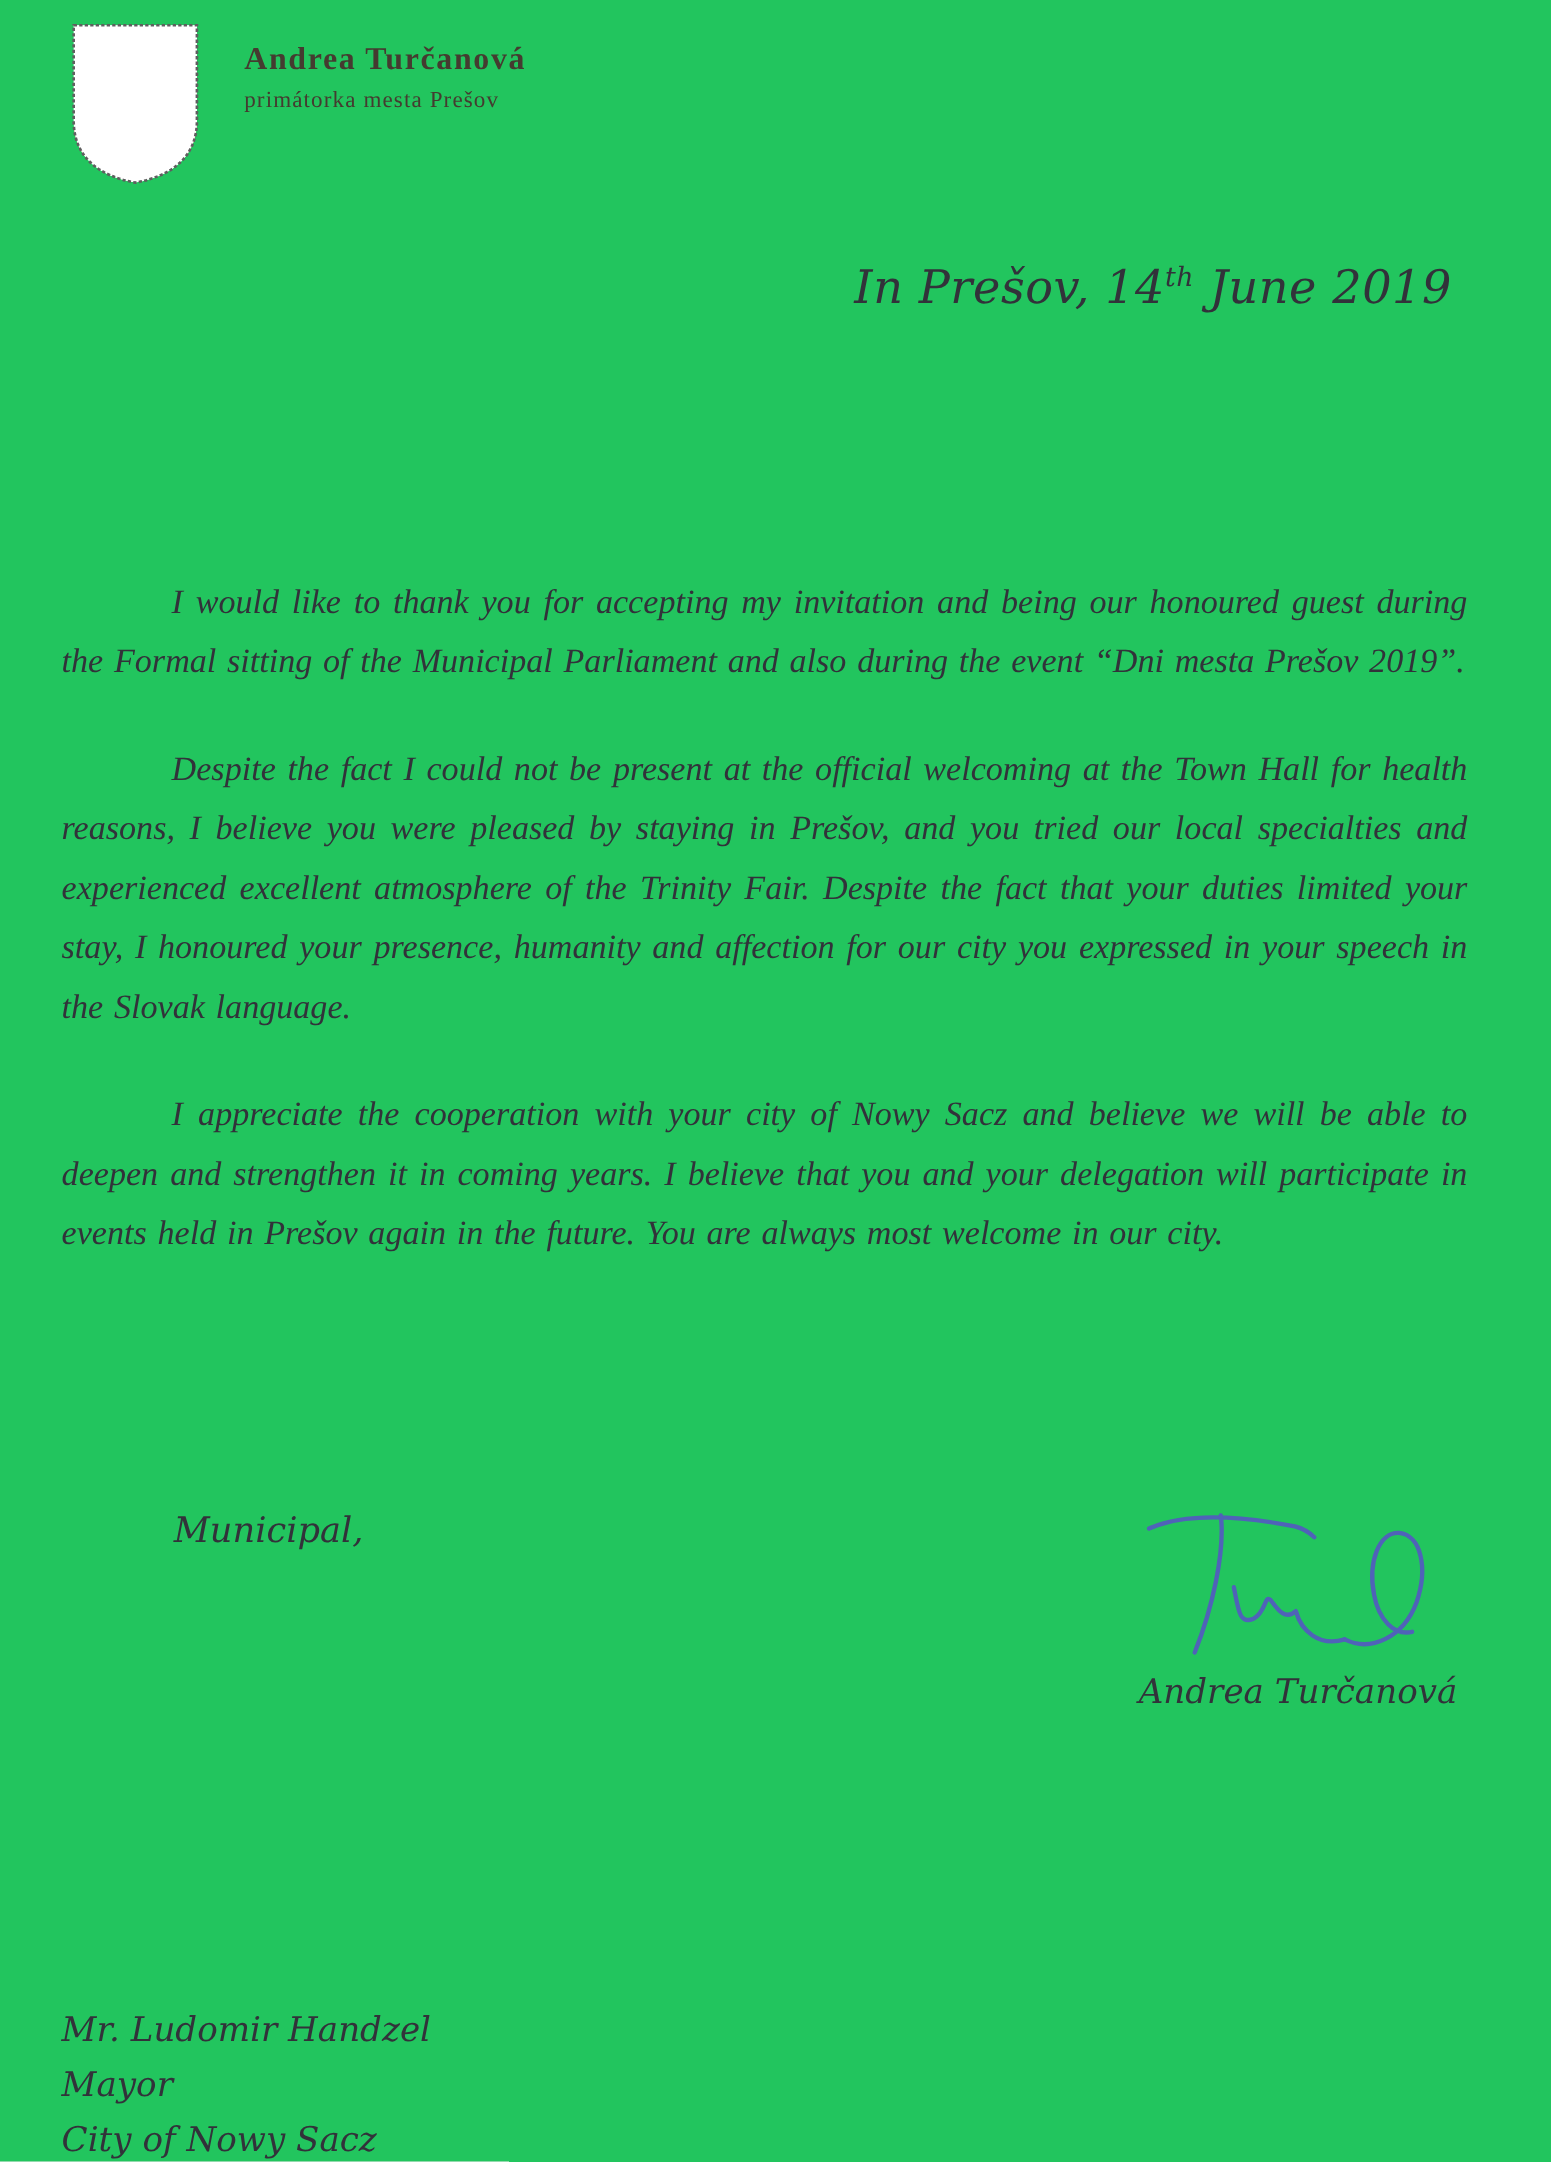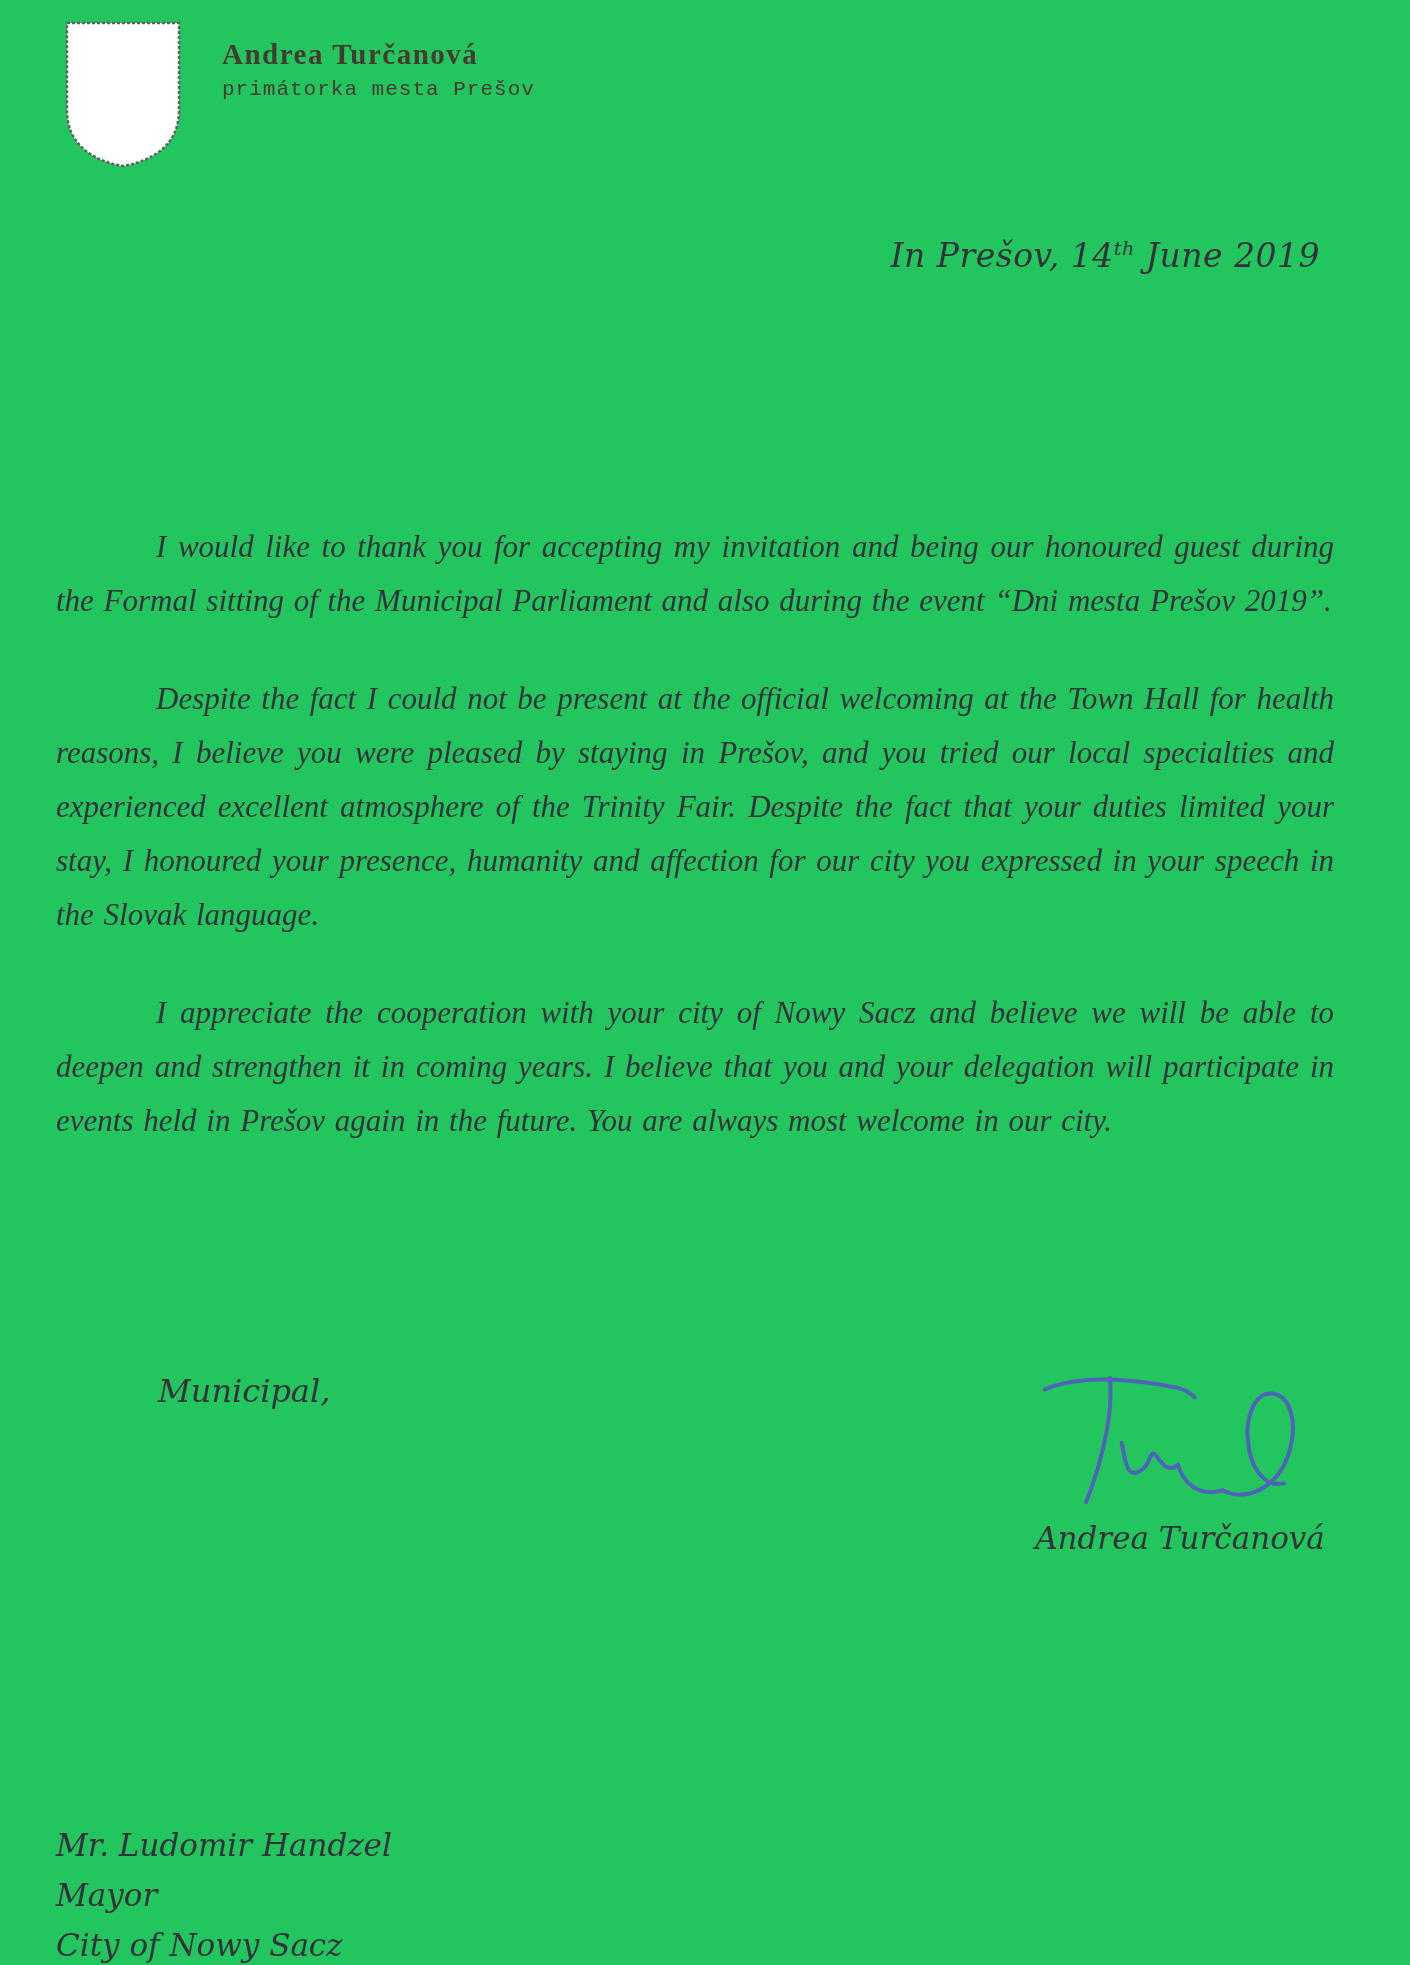--- a/index.html
+++ b/index.html
@@ -27,28 +27,28 @@
   .shield{fill:#ffffff;stroke:var(--crest-outline);stroke-width:2.4;stroke-dasharray:3 2;}
   .band{fill:var(--crest-red);}
   .rose{fill:var(--crest-red);stroke:var(--crest-red-dark);stroke-width:2;stroke-dasharray:4 3;}
   .rose-center{fill:var(--crest-yellow);}
   .lh-text{margin-left:34px;padding-top:22px;color:var(--letterhead-text);}
   .lh-name{
     font-family:"Liberation Serif","DejaVu Serif",serif;
     font-weight:700;font-size:29px;letter-spacing:1.5px;
   }
   .lh-title{
-    font-family:Liberation Mono, monospace;
+    font-family:Liberation Serif, serif;
     font-size:21px;letter-spacing:1px;margin-top:7px;
   }
   
   .script{font-style:italic;}
   .dateline{
     position:absolute;right:90px;top:236px;
-    font-size:33px;letter-spacing:0.5px;
+    font-size:42px;letter-spacing:0.5px;
   }
   .dateline sup{font-size:0.58em;vertical-align:super;line-height:0;}
   .salutation{position:absolute;left:56px;top:376px;font-size:32px;}
   .body-text{
     position:absolute;left:56px;top:520px;width:1278px;
     font-size:31px;line-height:54px;
     text-align:justify;
   }
   .para{text-indent:100px;margin:0 0 44px 0;word-spacing:2px;font-family:Liberation Serif, serif;}
   .valediction{position:absolute;left:158px;top:1372px;font-size:32px;}

